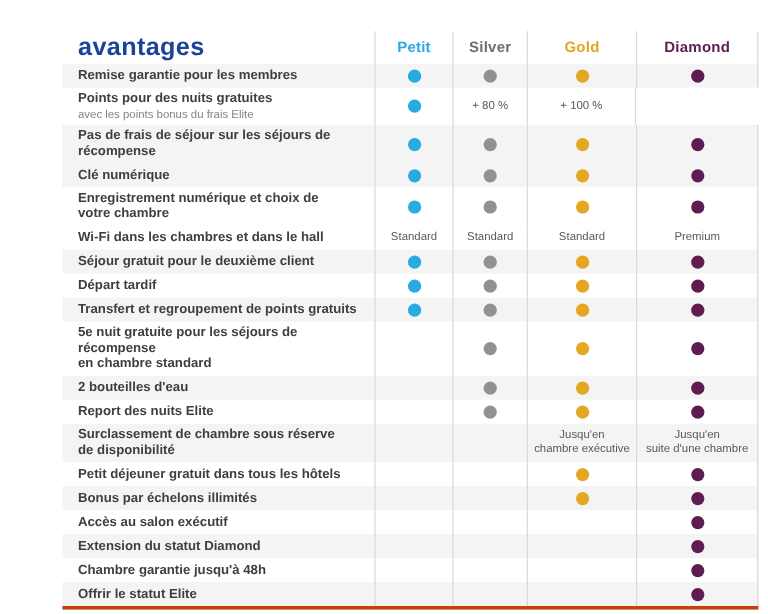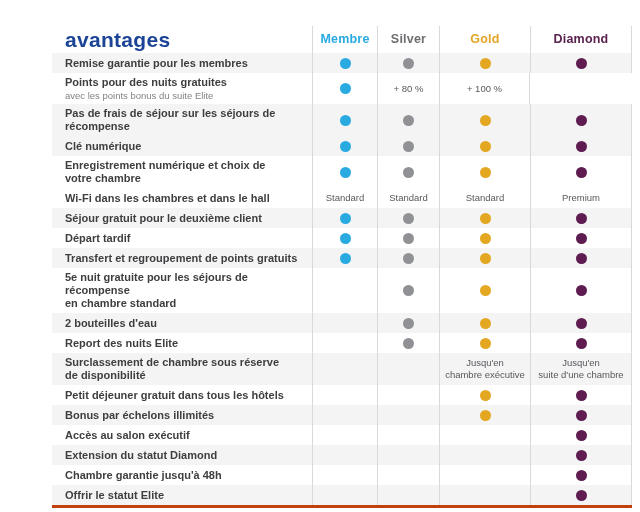--- a/index.html
+++ b/index.html
@@ -26,39 +26,39 @@
 </style>
 </head>
 <body>
 
 <div class="page">
   <div class="table">
     <div class="header-row">
       <div class="title-cell">
         <span class="title">avantages</span>
       </div>
-      <div class="val col-head" style="color: rgb(41, 171, 226);">Membre</div>
+      <div class="val col-head" style="color: rgb(41, 171, 226);">Petit</div>
       <div class="val col-head" style="color: rgb(109, 110, 113);">Silver</div>
       <div class="val col-head" style="color: rgb(226, 165, 38);">Gold</div>
       <div class="val col-head last" style="color: rgb(91, 33, 80);">Diamond</div>
     </div>
     <div id="rows">
         <div class="row alt">
           <div class="label-cell">
             <div class="lab">Remise garantie pour les membres</div>
           </div>
           <div class="val"><span class="dot" style="background: rgb(41, 171, 226);"></span></div>
           <div class="val"><span class="dot" style="background: rgb(144, 145, 148);"></span></div>
           <div class="val"><span class="dot" style="background: rgb(228, 167, 34);"></span></div>
           <div class="val last"><span class="dot" style="background: rgb(94, 28, 80);"></span></div>
         </div>
         <div class="row">
           <div class="label-cell">
             <div class="lab">Points pour des nuits gratuites</div>
-            <div class="sub">avec les points bonus du suite Elite</div>
+            <div class="sub">avec les points bonus du frais Elite</div>
           </div>
           <div class="val"><span class="dot" style="background: rgb(41, 171, 226);"></span></div>
           <div class="val">+ 80 %</div>
           <div class="val last">+ 100 %</div>
         </div>
         <div class="row alt">
           <div class="label-cell">
             <div class="lab">Pas de frais de séjour sur les séjours de récompense</div>
           </div>
           <div class="val"><span class="dot" style="background: rgb(41, 171, 226);"></span></div>

